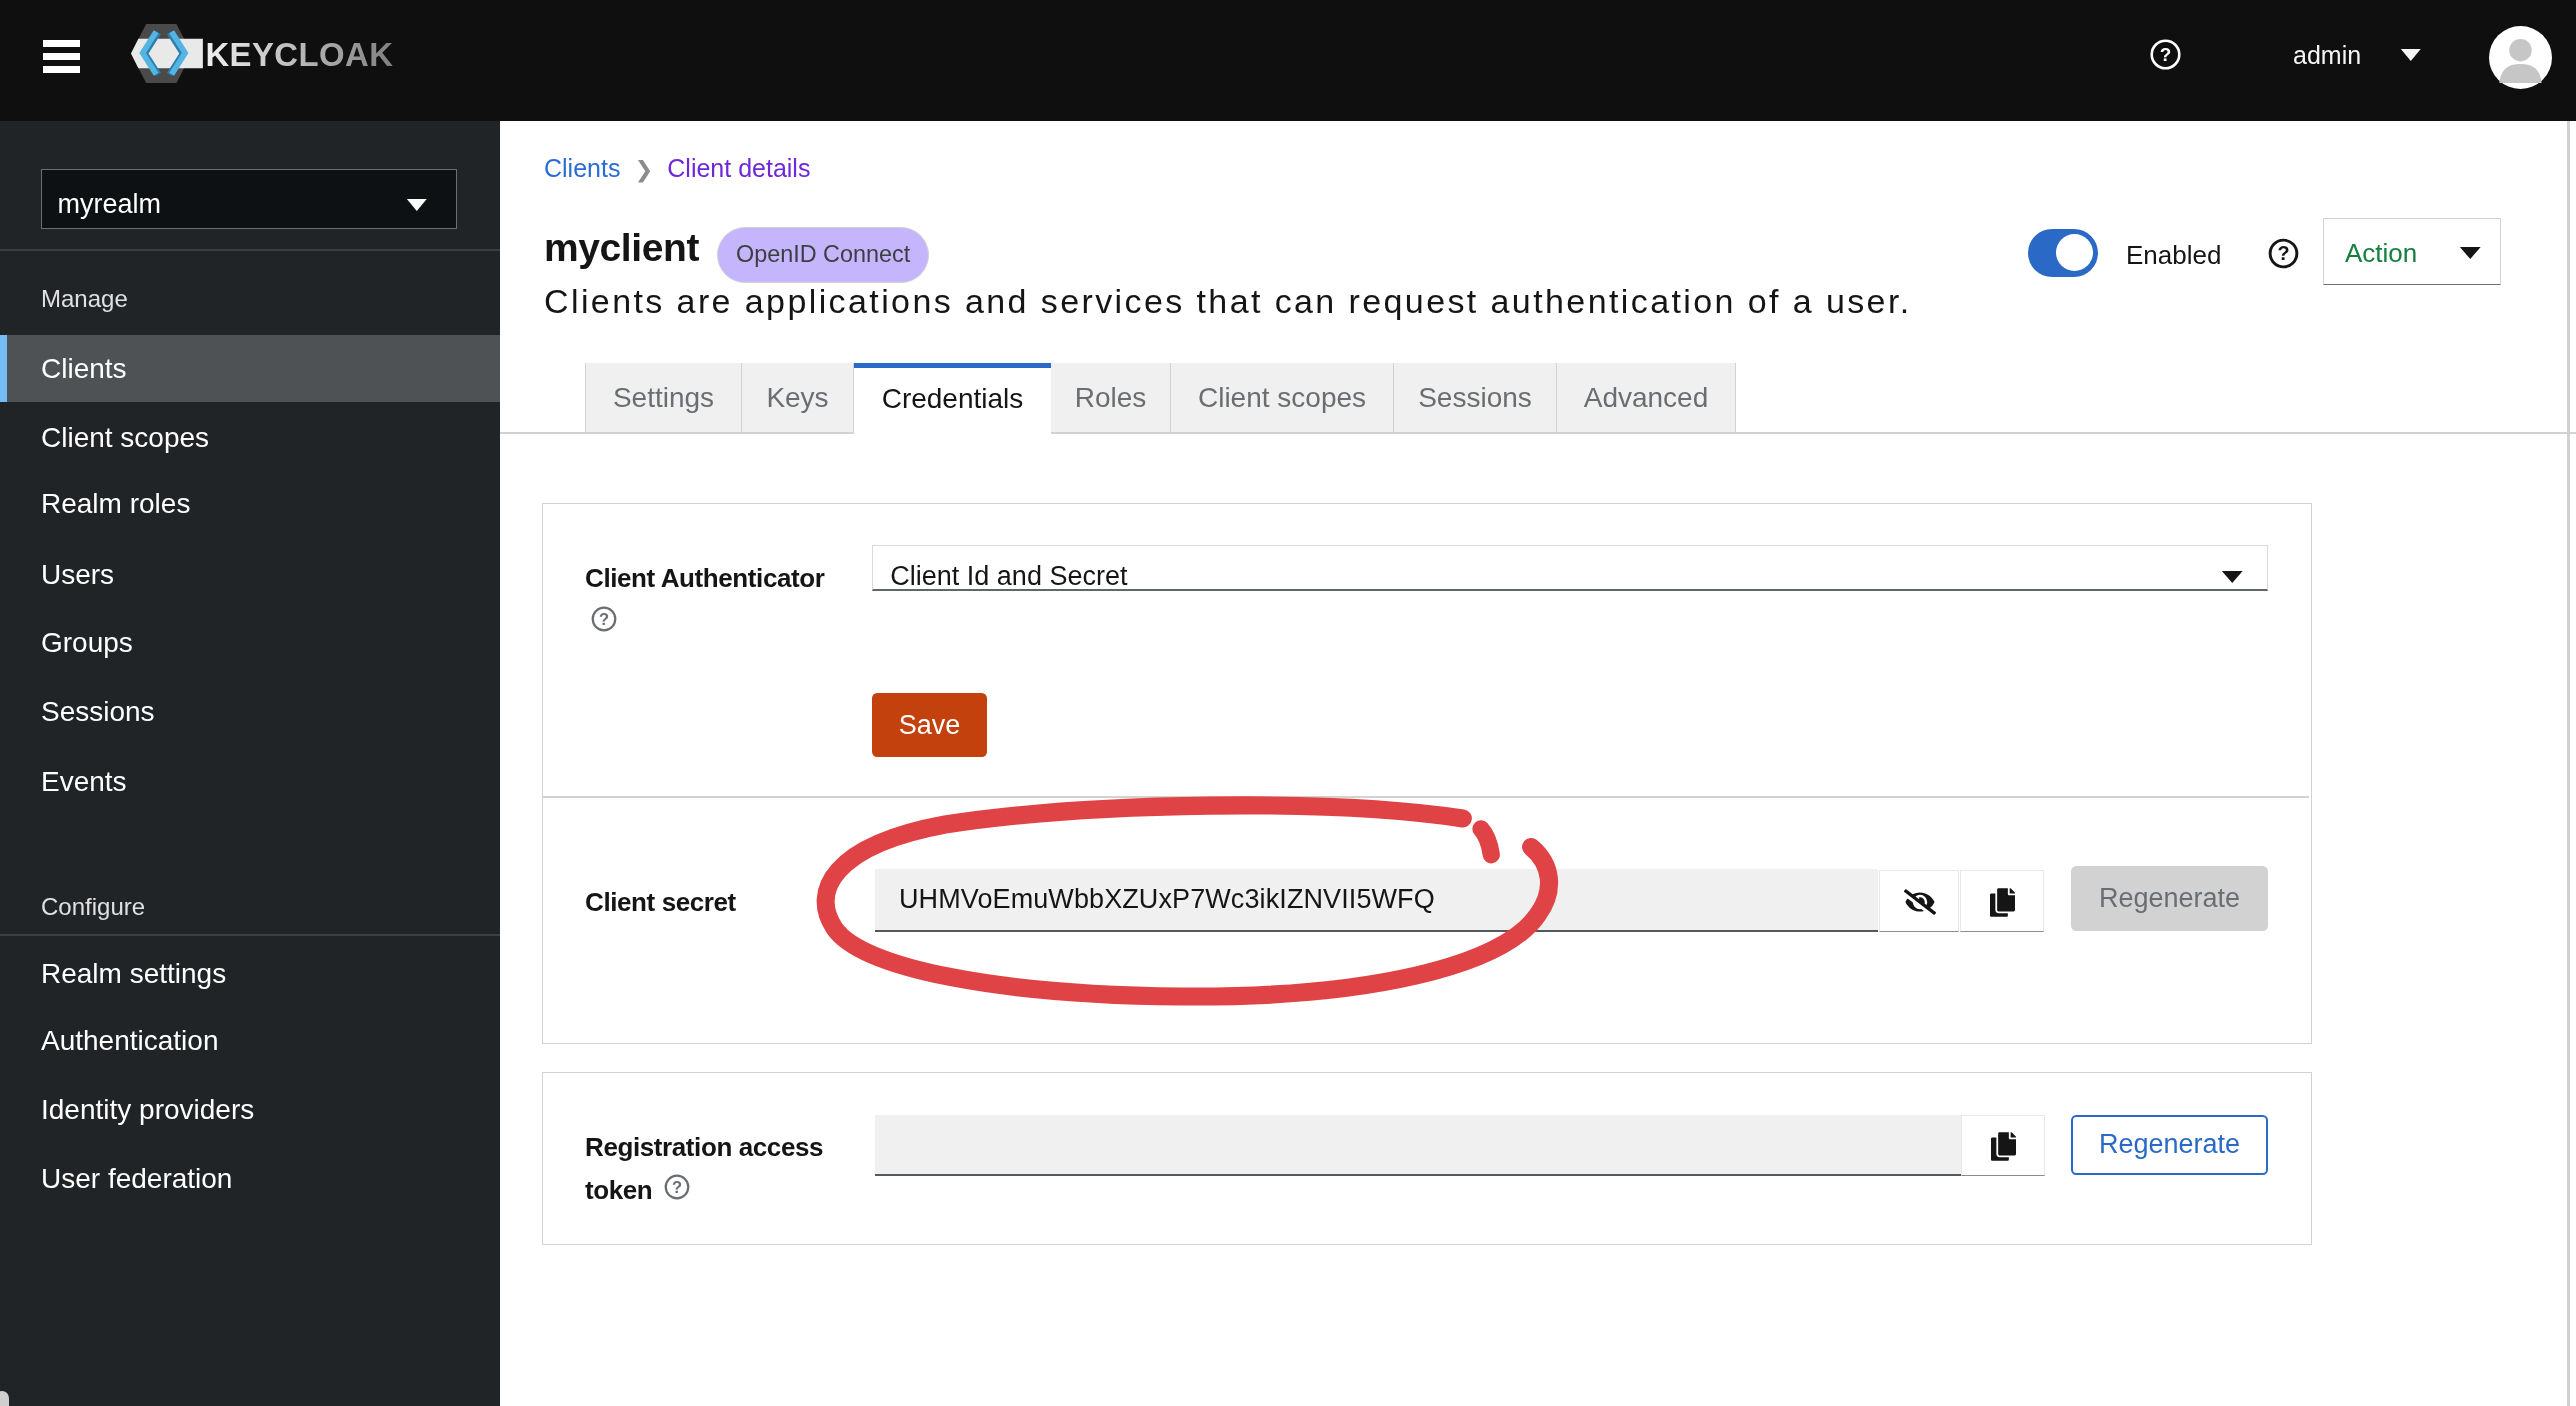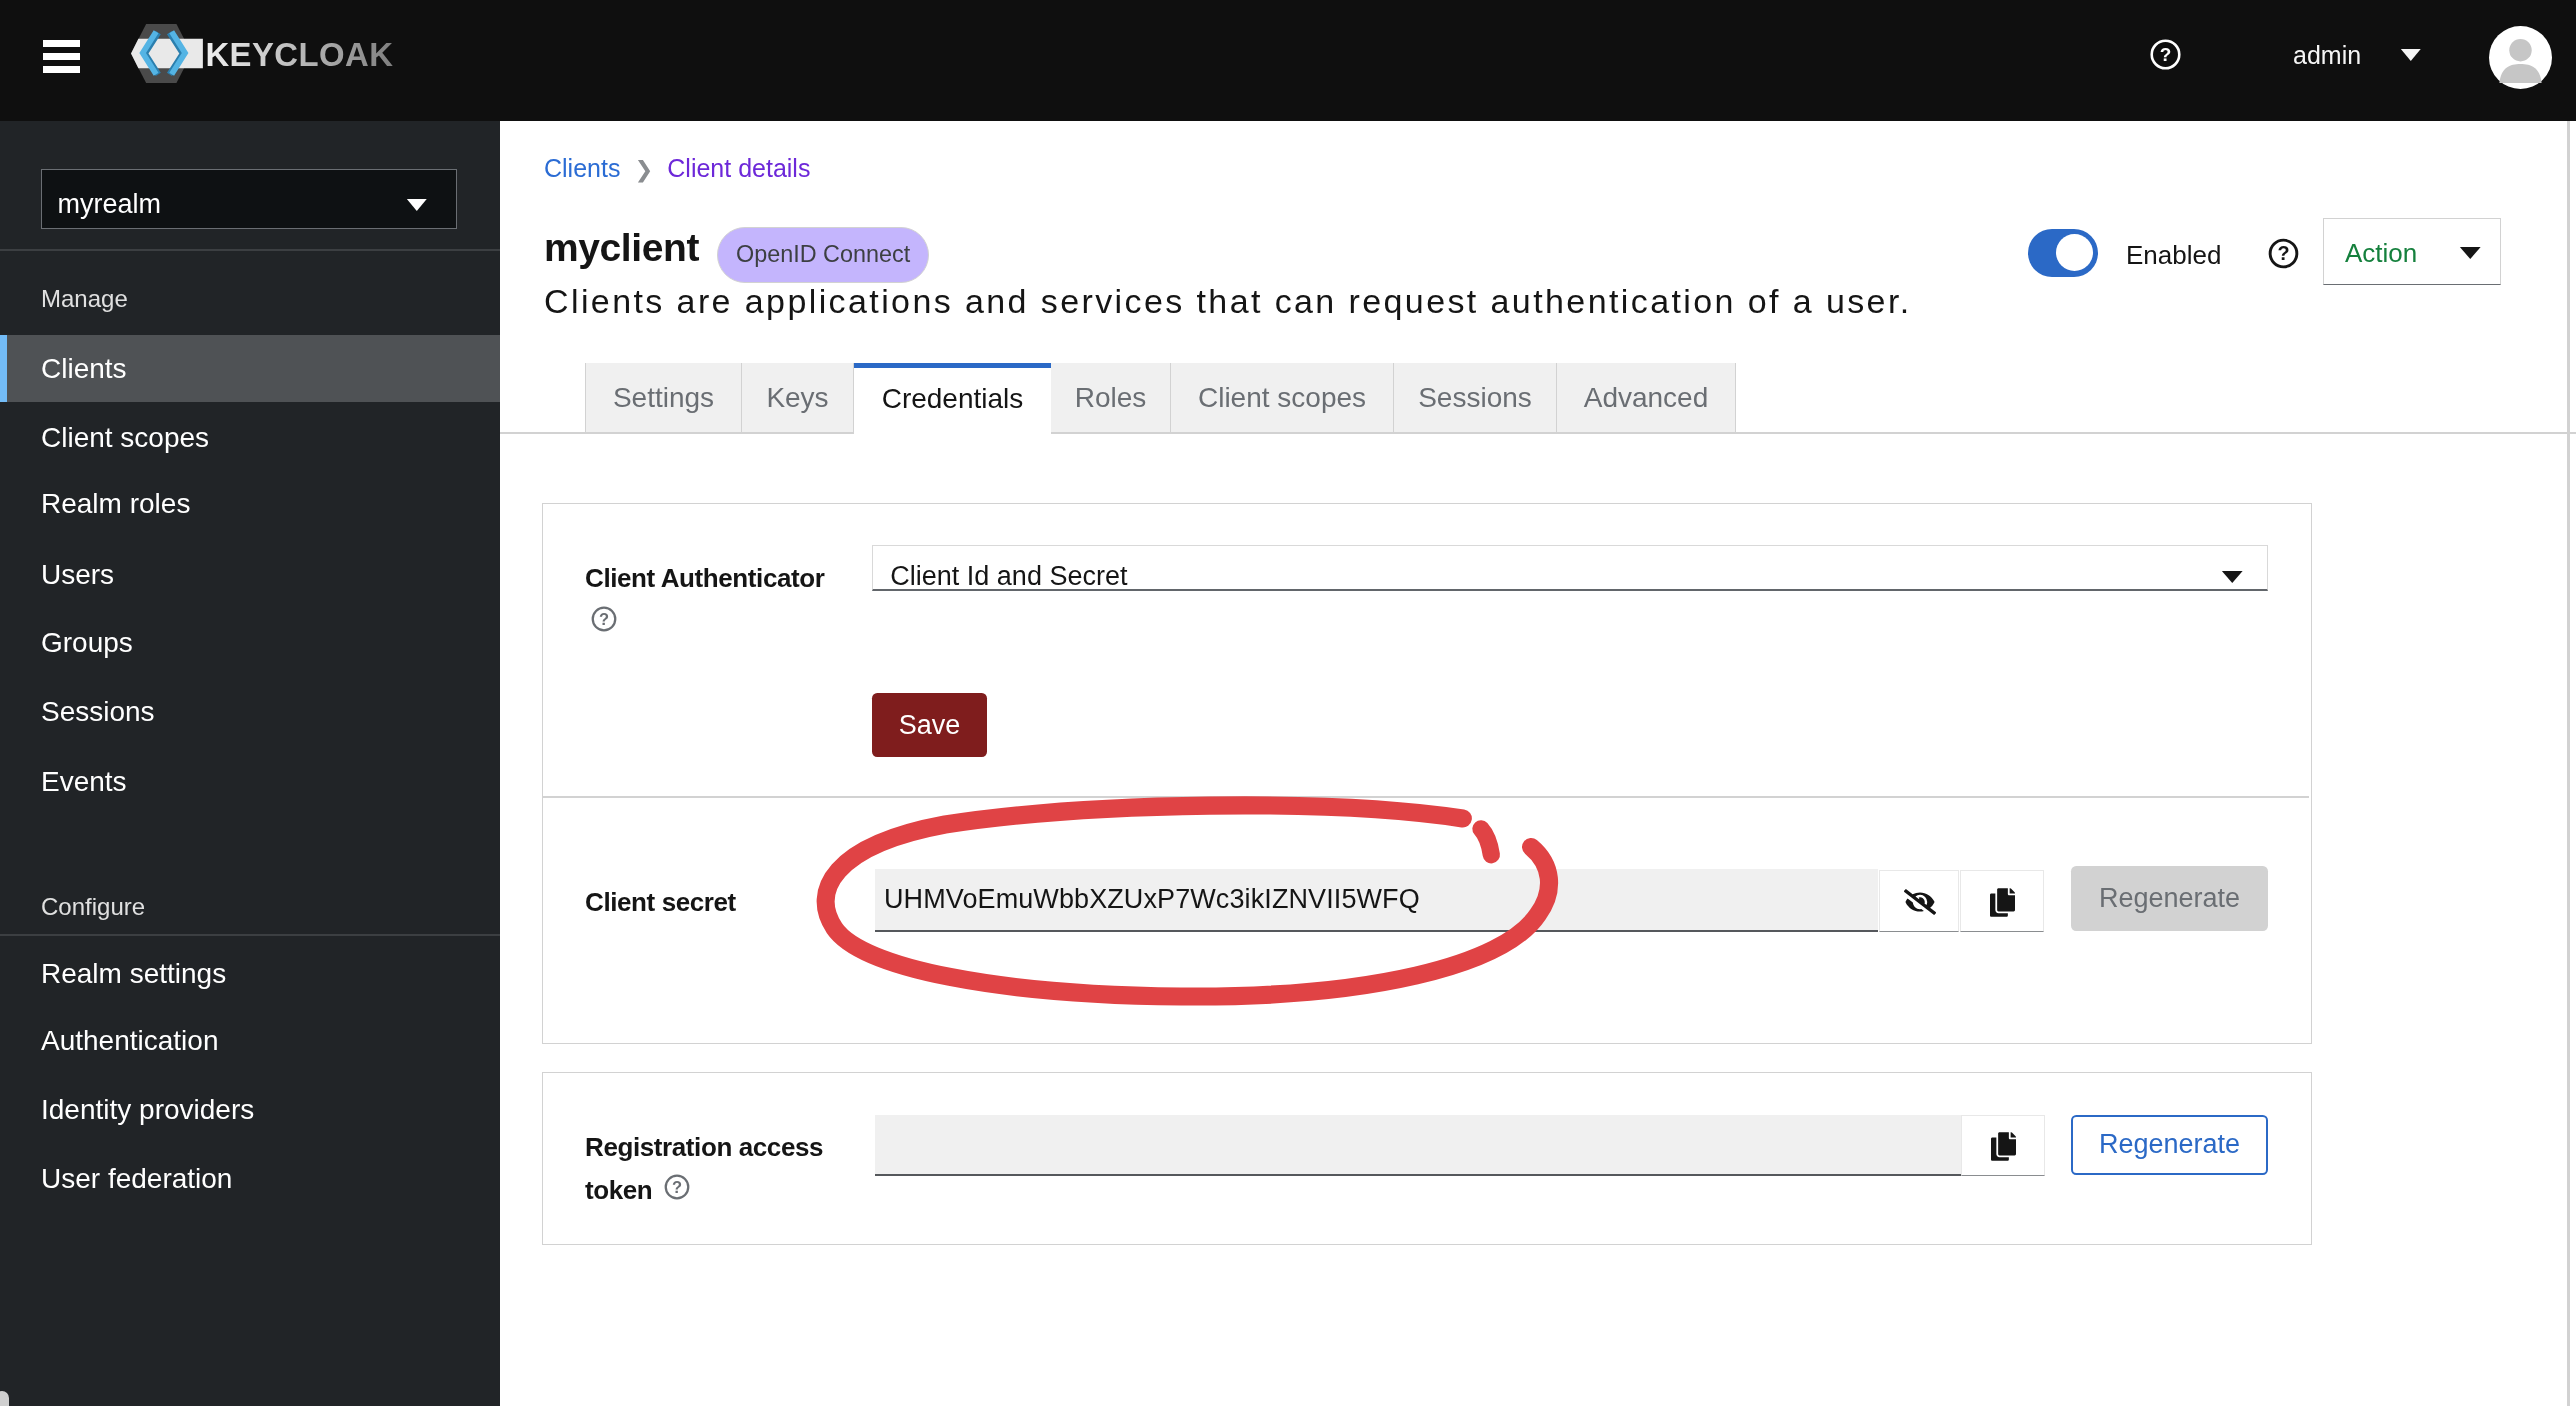--- a/index.html
+++ b/index.html
@@ -49,21 +49,21 @@
   #card1 { top:382px; height:541px; }
   #card2 { top:951px; height:173px; }
   .flabel { font-weight:bold; font-size:26px; letter-spacing:-0.4px; color:#151515; position:absolute; }
   .helpgrey { position:absolute; width:26px; height:26px; }
 
   .pfselect { position:absolute; background:#fff; border:1.7px solid #d9d9d9; border-bottom:2.6px solid #62666b; }
   .pfinput { position:absolute; background:#f0f0f0; border-bottom:2.6px solid #55585c; font-size:27px; color:#151515; }
   .iconbtn { position:absolute; background:#fff; border:0.9px solid #e8e8e8; border-bottom:1.7px solid #8a8d90; }
   .btn { position:absolute; border-radius:5.2px; font-size:27px; text-align:center; }
 
-  #save { left:329px; top:189px; width:115px; height:64px; background:#7f1d1d; color:#fff; line-height:64px; }
+  #save { left:329px; top:189px; width:115px; height:64px; background:#c2410c; color:#fff; line-height:64px; }
   #regen1 { left:1528px; top:362px; width:197px; height:65px; background:#d2d2d2; color:#6a6e73; line-height:65px; }
   #regen2 { left:1528px; top:42px; width:197px; height:60px; background:#fff; border:2.6px solid #2b69c6; color:#2b69c6; line-height:54px; }
 
   #carddiv1 { position:absolute; left:0; top:292px; width:1766px; height:1.7px; background:#d2d2d2; }
 
   #rightline { position:absolute; left:2067px; top:0px; width:2.6px; height:1285px; background:#d2d2d2; }
   #corner-nub { position:absolute; left:-5.2px; top:1270px; width:14px; height:22.5px; background:#cfcfcf; border-radius:7px; }
 </style>
 </head>
 <body>
@@ -169,21 +169,21 @@
     </svg>
     <div class="pfselect" style="left:329px; top:41px; width:1396px; height:46px;">
       <div class="abs" style="left:17.3px; top:14.7px; font-size:27px; color:#151515;">Client Id and Secret</div>
       <svg class="abs" style="right:24px; top:24px" width="22.5" height="14" viewBox="0 0 26 16">
           <polygon points="1,1 25,1 13,15" fill="#151515"></polygon>
         </svg>
     </div>
     <div class="btn" id="save">Save</div>
     <div id="carddiv1"></div>
     <div class="flabel" style="left:42px; top:383px;">Client secret</div>
-    <div class="pfinput" style="left:332px; top:365px; width:1003px; height:63px; line-height:61px; padding-left:9px;"><span style="font-size:27px; letter-spacing:0.1px;">UHMVoEmuWbbXZUxP7Wc3ikIZNVII5WFQ</span></div>
+    <div class="pfinput" style="left:332px; top:365px; width:1003px; height:63px; line-height:61px; padding-left:24px;"><span style="font-size:27px; letter-spacing:0.1px;">UHMVoEmuWbbXZUxP7Wc3ikIZNVII5WFQ</span></div>
     <div class="iconbtn" style="left:1336px; top:366px; width:80px; height:62px;">
       <svg class="abs" style="left:24px; top:18px" width="32" height="26" viewBox="0 0 640 512">
           <path fill="#151515" d="M320 400c-75.85 0-137.25-58.71-142.9-133.11L72.2 185.82c-13.79 17.3-26.48 35.59-36.72 55.59a32.35 32.35 0 0 0 0 29.19C89.71 376.41 197.07 448 320 448c26.91 0 52.87-4 77.89-10.46L346 397.39a144.13 144.13 0 0 1-26 2.61zm313.82 58.1l-110.55-85.44a331.25 331.25 0 0 0 81.25-102.07 32.35 32.35 0 0 0 0-29.19C550.29 135.59 442.93 64 320 64a308.15 308.15 0 0 0-147.32 37.7L45.46 3.37A16 16 0 0 0 23 6.18L3.37 31.45A16 16 0 0 0 6.18 53.9l588.36 454.73a16 16 0 0 0 22.46-2.81l19.64-25.27a16 16 0 0 0-2.82-22.45zm-183.72-142l-39.3-30.38A94.75 94.75 0 0 0 416 256a94.76 94.76 0 0 0-121.31-92.21A47.65 47.65 0 0 1 304 192a46.64 46.64 0 0 1-1.54 10l-73.61-56.89A142.31 142.31 0 0 1 320 112a143.92 143.92 0 0 1 144 144c0 21.63-5.29 41.79-13.9 60.11z"></path>
         </svg>
     </div>
     <div class="iconbtn" style="left:1417px; top:366px; width:84px; height:62px;">
       <svg class="abs" style="left:28.5px; top:14.7px" width="25" height="33" viewBox="0 0 448 512">
           <path fill="#151515" d="M320 448v40c0 13.255-10.745 24-24 24H24c-13.255 0-24-10.745-24-24V120c0-13.255 10.745-24 24-24h72v296c0 30.879 25.121 56 56 56h168zm0-344V0H152c-13.255 0-24 10.745-24 24v368c0 13.255 10.745 24 24 24h272c13.255 0 24-10.745 24-24V128H344c-13.2 0-24-10.8-24-24zm120.971-31.029L375.029 7.029A24 24 0 0 0 358.059 0H352v96h96v-6.059a24 24 0 0 0-7.029-16.97z"></path>
         </svg>
     </div>

